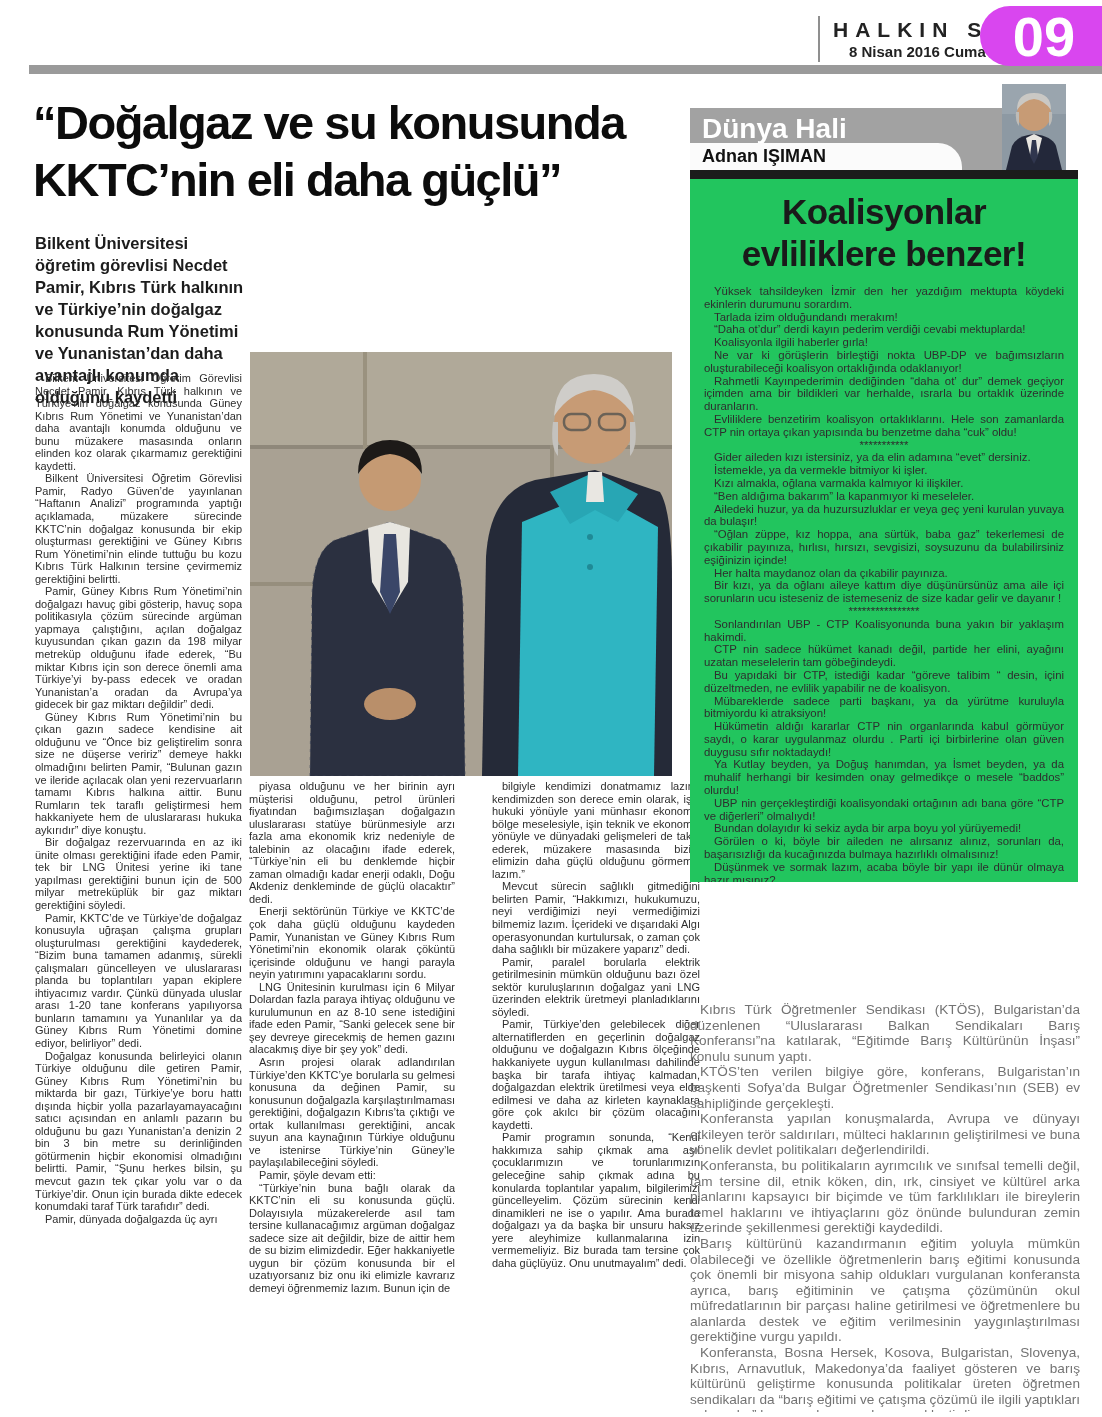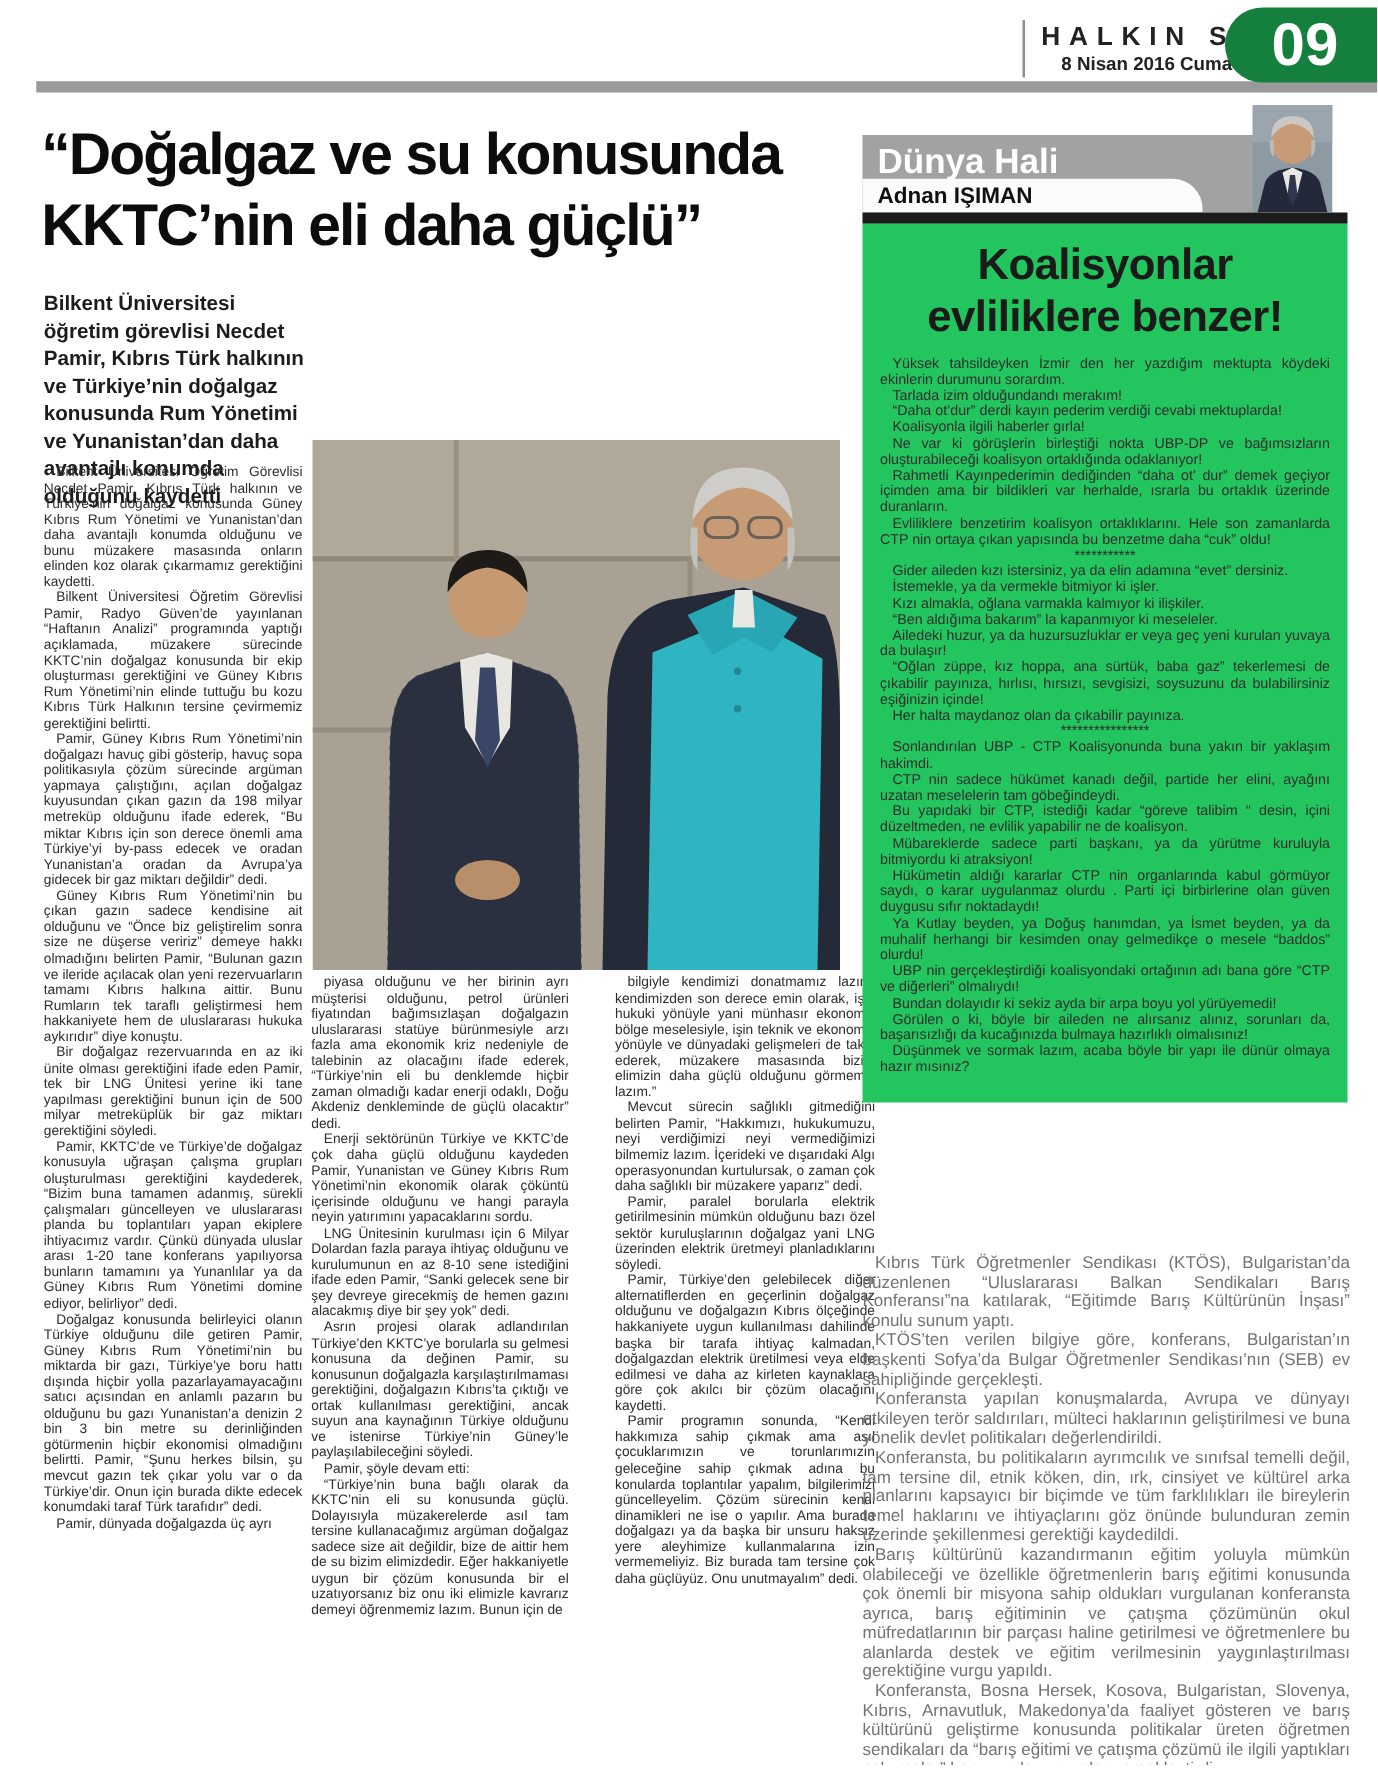--- a/index.html
+++ b/index.html
@@ -5,22 +5,22 @@
   html,body{margin:0;padding:0;background:#ffffff;}
   .page{position:relative;width:1102px;height:1417px;background:#ffffff;overflow:hidden;
         font-family:"Liberation Sans",sans-serif;color:#2b2b2b;}
 
   
   .topbar{position:absolute;left:29px;top:65px;width:1073px;height:9px;background:#9a9a9a;}
   .mast-rule{position:absolute;left:818px;top:16px;width:2px;height:46px;background:#8f8f8f;}
   .mast-title{position:absolute;left:833px;top:18px;font-size:21px;font-weight:bold;
               letter-spacing:7px;color:#222;white-space:nowrap;}
   .mast-date{position:absolute;left:833px;top:43px;font-size:15px;font-weight:bold;color:#222;margin-left:16px;}
-  .page-badge{position:absolute;left:980px;top:6px;width:122px;height:60px;background:#15803d;
-              border-radius:32px 0 0 32px;color:#fff;font-size:48px;font-weight:bold;
+  .page-badge{position:absolute;left:980px;top:6px;width:122px;height:60px;background:#d946ef;
+              border-radius:32px 0 0 32px;color:#fff;font-size:56px;font-weight:bold;
               display:flex;align-items:center;justify-content:center;padding-left:6px;box-sizing:border-box;}
 
   
   .main-headline{position:absolute;left:33px;top:94px;width:648px;font-size:47px;line-height:57px;
                  font-weight:800;color:#0c0c0c;letter-spacing:-1.5px;}
   .main-headline span{display:block;}
   .lead{position:absolute;left:35px;top:232px;width:210px;font-size:16.5px;line-height:22px;
         font-weight:bold;color:#1c1c1c;}
   .photo-wrap{position:absolute;left:250px;top:352px;width:422px;height:424px;}
   .photo-wrap svg{display:block;}
@@ -169,20 +169,21 @@
         <p>Rahmetli Kayınpederimin dediğinden “daha ot’ dur” demek geçiyor içimden ama bir bildikleri var herhalde, ısrarla bu ortaklık üzerinde duranların.</p>
         <p>Evliliklere benzetirim koalisyon ortaklıklarını. Hele son zamanlarda CTP nin ortaya çıkan yapısında bu benzetme daha “cuk” oldu!</p>
         <p style="text-align: center; text-indent: 0px;">***********</p>
         <p>Gider aileden kızı istersiniz, ya da elin adamına “evet” dersiniz.</p>
         <p>İstemekle, ya da vermekle bitmiyor ki işler.</p>
         <p>Kızı almakla, oğlana varmakla  kalmıyor ki ilişkiler.</p>
         <p>“Ben aldığıma bakarım” la kapanmıyor ki meseleler.</p>
         <p>Ailedeki huzur, ya da huzursuzluklar er veya geç yeni kurulan yuvaya da bulaşır!</p>
         <p>“Oğlan züppe, kız hoppa, ana sürtük, baba gaz” tekerlemesi de çıkabilir payınıza, hırlısı, hırsızı, sevgisizi, soysuzunu da bulabilirsiniz eşiğinizin içinde!</p>
         <p>Her halta maydanoz olan da çıkabilir payınıza.</p>
+        <p>Bir kızı, ya da oğlanı aileye kattım diye düşünürsünüz ama aile içi sorunların ucu isteseniz de istemeseniz de size kadar gelir ve dayanır !</p>
         <p style="text-align: center; text-indent: 0px;">****************</p>
         <p>Sonlandırılan UBP - CTP Koalisyonunda buna yakın bir yaklaşım hakimdi.</p>
         <p>CTP nin sadece hükümet kanadı değil, partide her elini, ayağını uzatan meselelerin tam göbeğindeydi.</p>
         <p>Bu yapıdaki bir CTP, istediği kadar “göreve talibim “ desin, içini düzeltmeden, ne evlilik yapabilir ne de koalisyon.</p>
         <p>Mübareklerde sadece parti başkanı, ya da yürütme kuruluyla bitmiyordu ki atraksiyon!</p>
         <p>Hükümetin aldığı kararlar CTP nin organlarında kabul görmüyor saydı, o karar uygulanmaz olurdu . Parti içi birbirlerine olan güven duygusu sıfır noktadaydı!</p>
         <p>Ya Kutlay beyden, ya Doğuş hanımdan, ya İsmet beyden, ya da muhalif herhangi bir kesimden onay gelmedikçe  o mesele “baddos” olurdu!</p>
         <p>UBP nin gerçekleştirdiği koalisyondaki ortağının adı bana göre “CTP ve diğerleri” olmalıydı!</p>
         <p>Bundan dolayıdır ki sekiz ayda bir arpa boyu yol yürüyemedi!</p>
         <p>Görülen o ki, böyle bir aileden ne alırsanız alınız, sorunları da, başarısızlığı da kucağınızda bulmaya hazırlıklı olmalısınız!</p>

